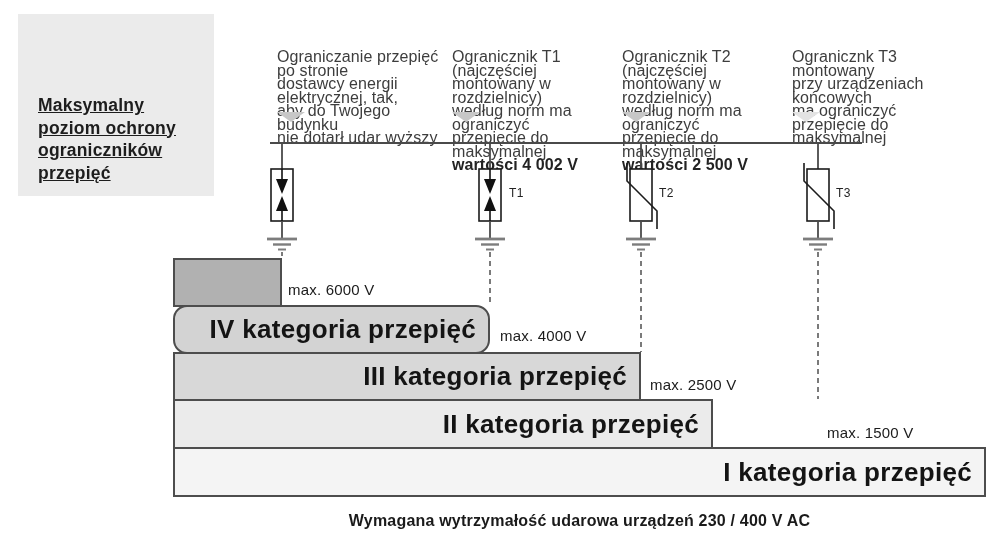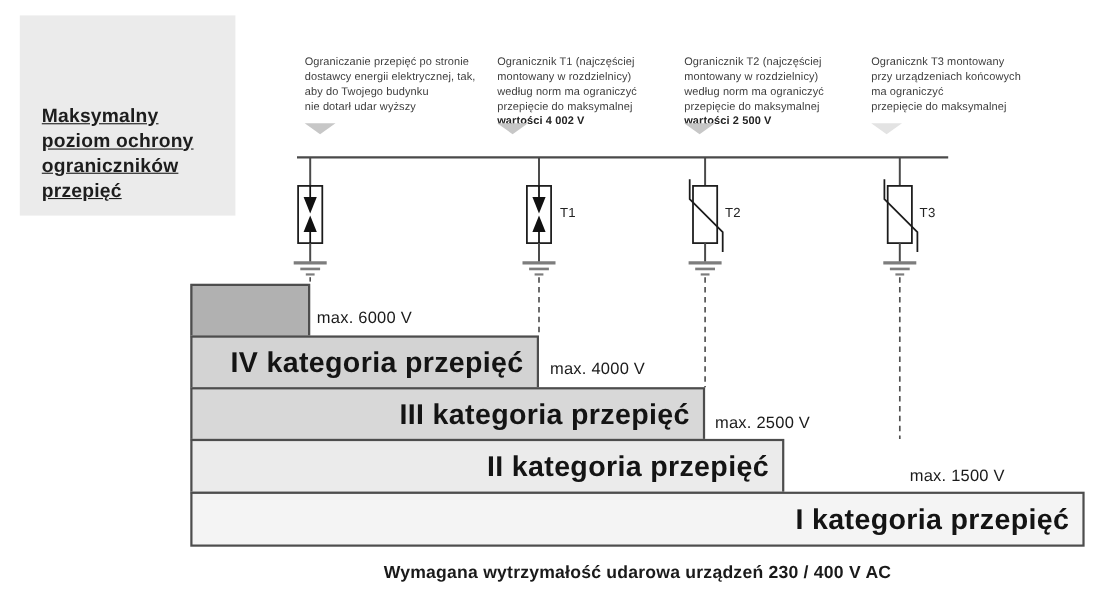--- a/index.html
+++ b/index.html
@@ -11,21 +11,21 @@
   .title-box{
     position:absolute;left:18px;top:14px;width:196px;height:182px;
     background:#ebebeb;box-sizing:border-box;padding:80px 14px 0 20px;
   }
   .title-box .title-text{
     font-size:17.5px;font-weight:bold;line-height:22.5px;color:#1d1d1d;
     white-space:pre-line;letter-spacing:.2px;text-decoration:underline;
   }
   
   .annotation{
-    position:absolute;top:50px;width:172px;font-size:10px;line-height:13.5px;
+    position:absolute;top:50px;width:172px;font-size:16px;line-height:13.5px;
     color:#3d3d3d;letter-spacing:.1px;
   }
   .annotation .ann-text{white-space:pre-line;}
   .annotation .ann-bold{font-weight:bold;color:#232323;}
   .ann-marker{
     position:absolute;top:112px;width:0;height:0;
     border-left:14px solid transparent;border-right:14px solid transparent;
     border-top:10px solid #c7c7c7;
   }
   .ann-marker.faint{border-top-color:#e3e3e3;}
@@ -156,21 +156,21 @@
     </g>
   </svg>
 
   <div class="t-label" style="left:509px;top:186px;">T1</div>
   <div class="t-label" style="left:659px;top:186px;">T2</div>
   <div class="t-label" style="left:836px;top:186px;">T3</div>
 
   <div class="bar" style="top: 258px; width: 109px; height: 49px; background-color: rgb(177, 177, 177);">
     <span class="bar-label"></span>
   </div>
-  <div class="bar" style="top: 305px; width: 317px; height: 49px; background-color: rgb(211, 211, 211);">
+  <div class="bar" style="top: 305px; width: 317px; height: 49px; background-color: rgb(211, 211, 211); border-radius: 14px;">
     <span class="bar-label">IV kategoria przepięć</span>
   </div>
   <div class="bar" style="top: 352px; width: 468px; height: 49px; background-color: rgb(216, 216, 216);">
     <span class="bar-label">III kategoria przepięć</span>
   </div>
   <div class="bar" style="top: 399px; width: 540px; height: 50px; background-color: rgb(235, 235, 235);">
     <span class="bar-label">II kategoria przepięć</span>
   </div>
   <div class="bar" style="top: 447px; width: 813px; height: 50px; background-color: rgb(244, 244, 244);">
     <span class="bar-label">I kategoria przepięć</span>

